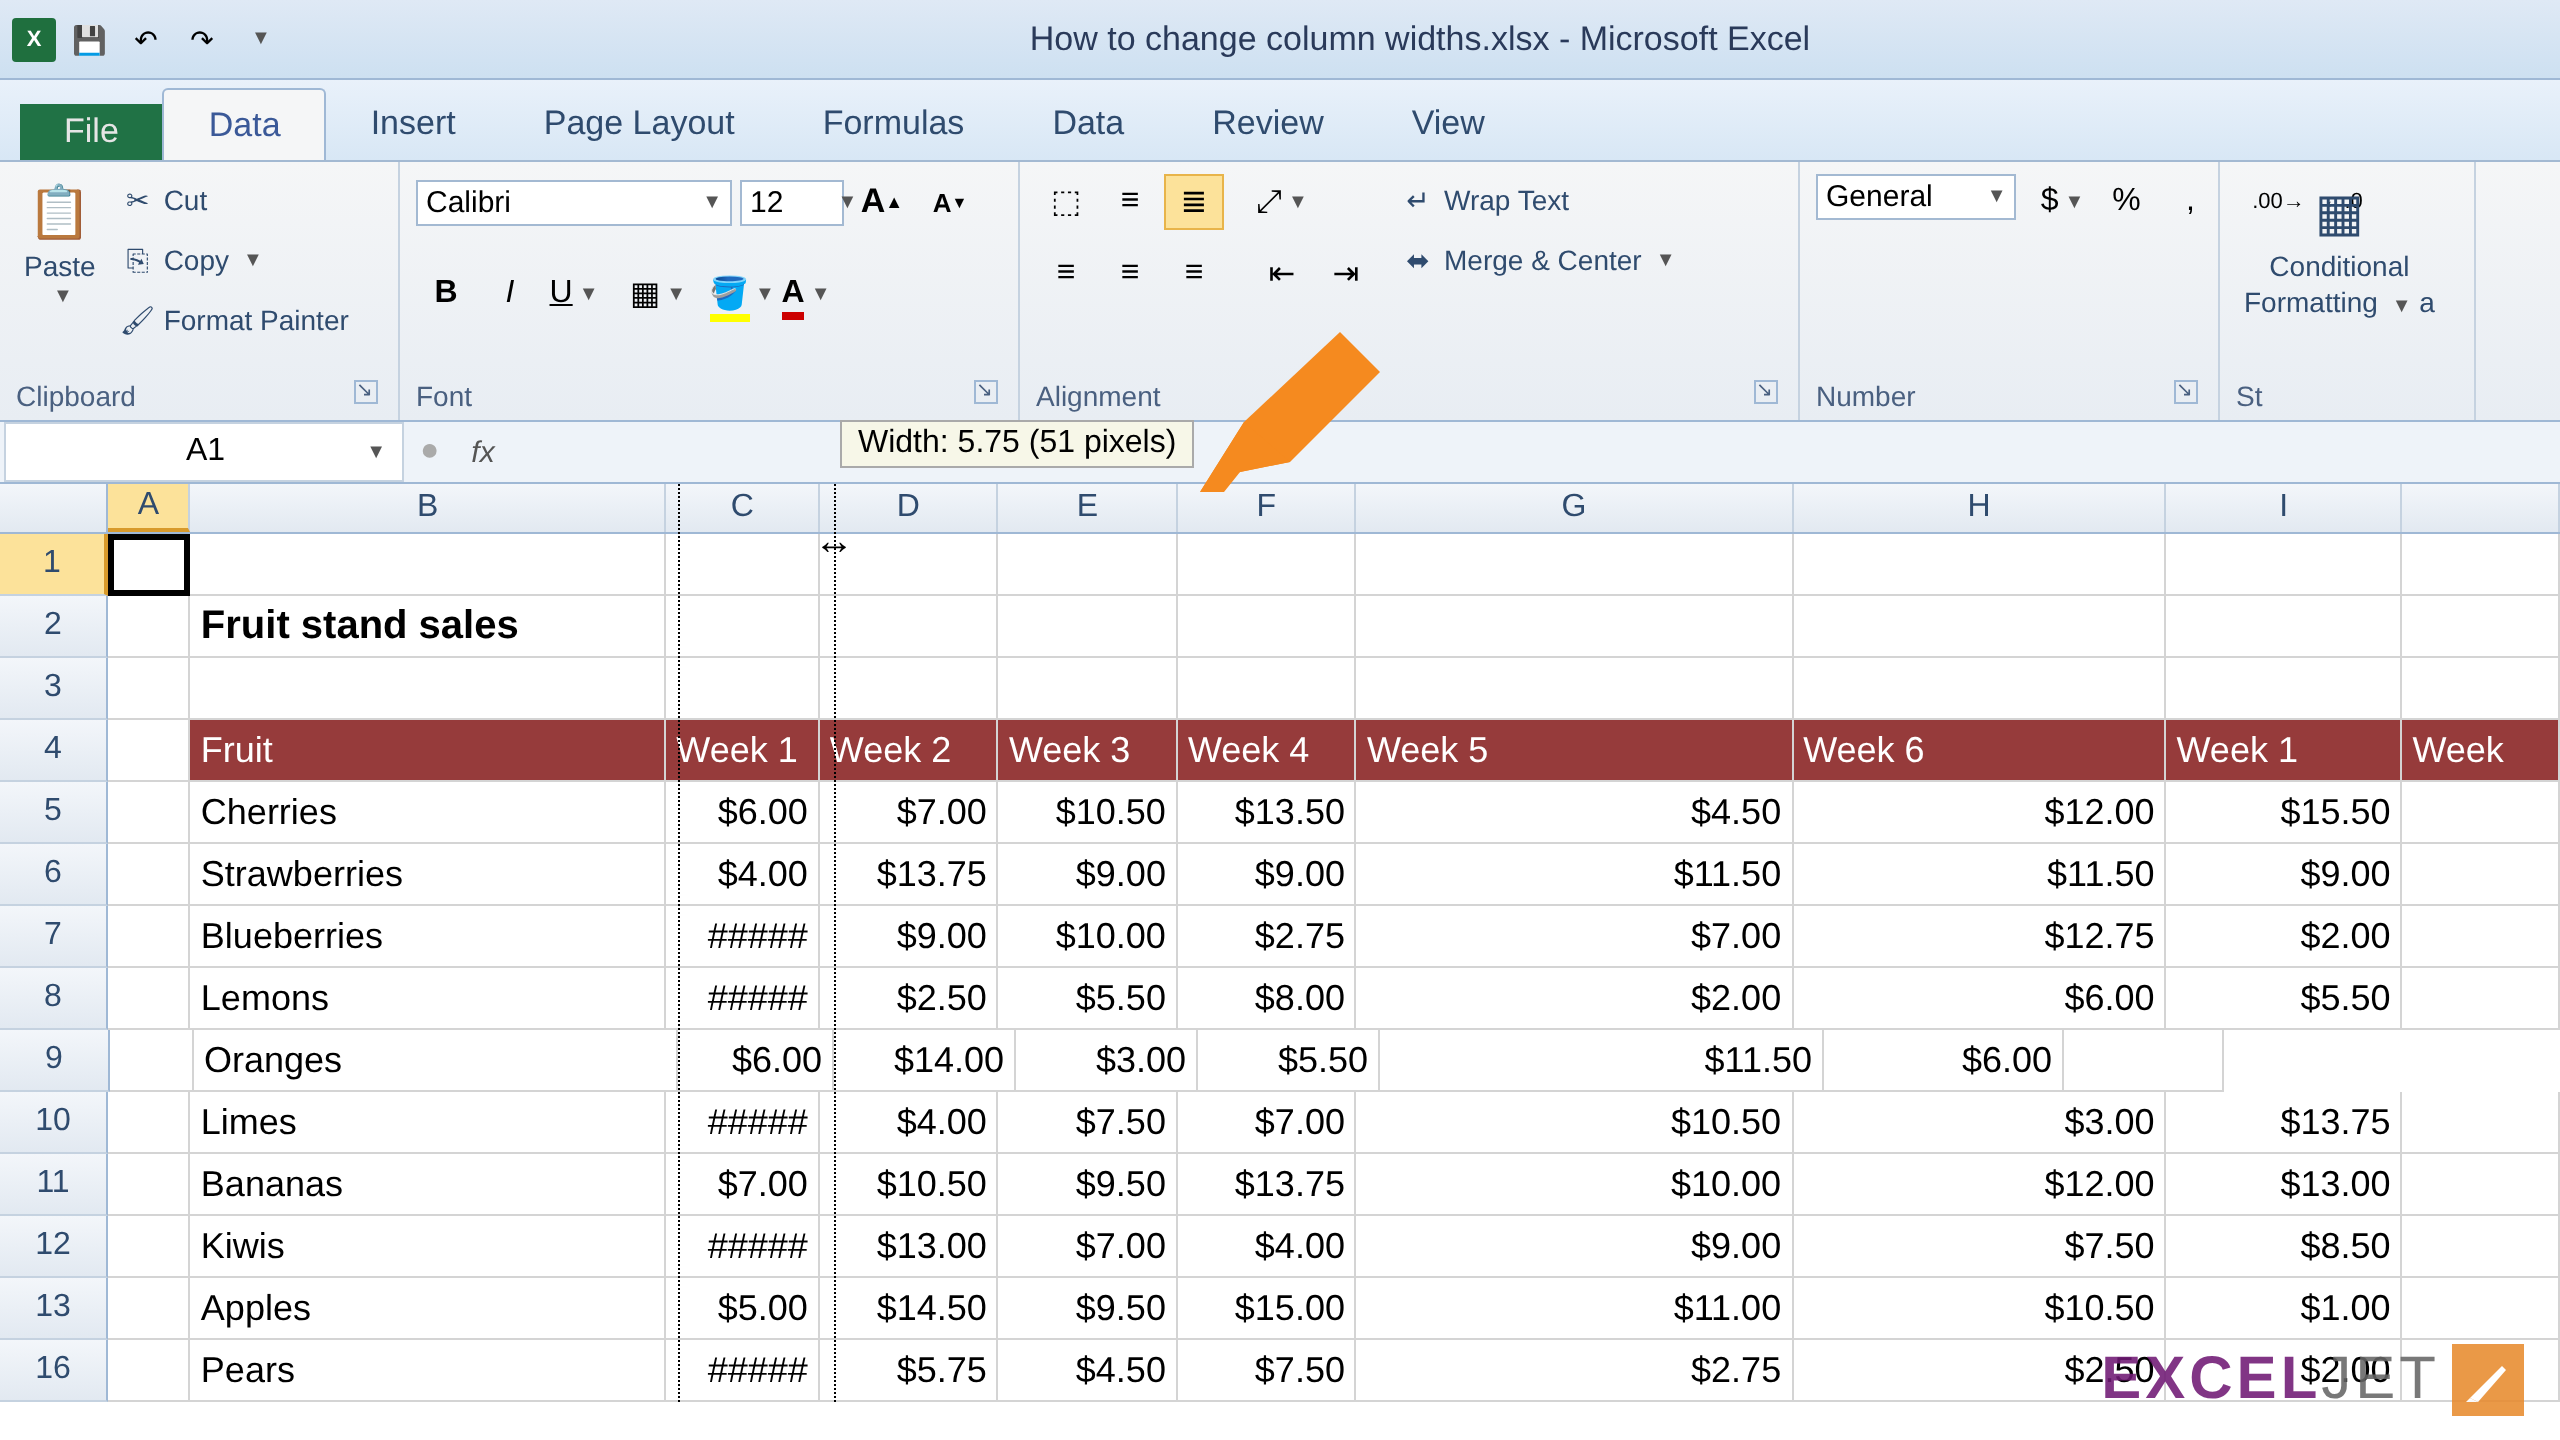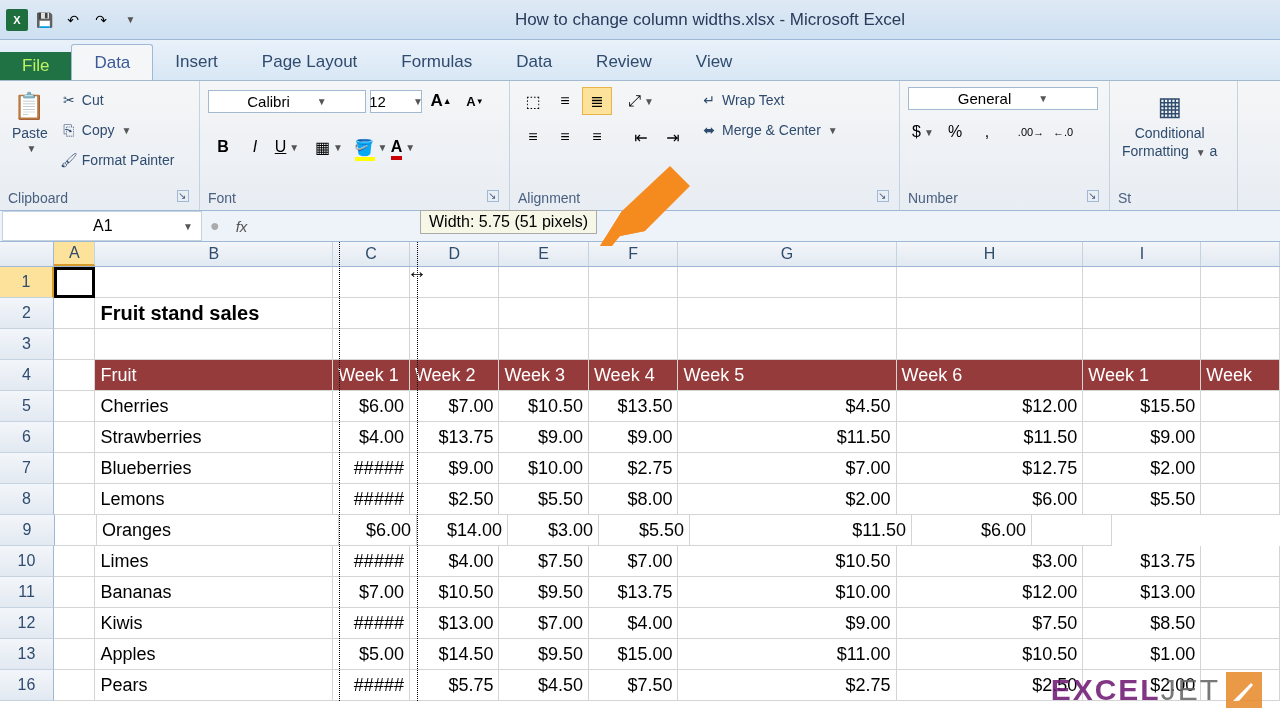--- a/index.html
+++ b/index.html
@@ -7,39 +7,39 @@
 
   
   .titlebar { height: 40px; background: linear-gradient(#dfe9f5,#cde0f1); display: flex; align-items: center; border-bottom: 1px solid #9fb8d5; }
   .qat { display: flex; align-items: center; gap: 6px; padding-left: 6px; }
   .qat-ico { width: 22px; height: 22px; display: flex; align-items: center; justify-content: center; font-size: 14px; }
   .excel-ico { background: #1f6f3e; color: #fff; font-weight: bold; font-size: 11px; width: 22px; height: 22px; display: flex; align-items: center; justify-content: center; border-radius: 2px; }
   .title-text { flex: 1; text-align: center; font-size: 17px; color: #2a3a5a; }
 
   
   .ribbon-tabs { height: 41px; background: linear-gradient(#e9f1fa,#d8e7f5); display: flex; align-items: flex-end; border-bottom: 1px solid #a3b9d2; padding-left: 0; }
-  .file-tab { background: #207245; color: #bef264; padding: 8px 22px; font-size: 17px; height: 28px; display: flex; align-items: center; }
+  .file-tab { background: #207245; color: #e5e5e5; padding: 8px 22px; font-size: 17px; height: 28px; display: flex; align-items: center; margin-left: 10px; }
   .tab { padding: 8px 22px; font-size: 17px; color: #2f4b6e; cursor: pointer; height: 36px; display: flex; align-items: center; }
   .tab.active { background: #f5f6f7; border: 1px solid #9fb8d5; border-bottom: none; border-radius: 3px 3px 0 0; color: #3b5998; }
 
   
   .ribbon { height: 130px; background: linear-gradient(#f5f6f7,#e8edf3); border-bottom: 1px solid #9fb8d5; display: flex; }
   .group { border-right: 1px solid #c5d2e0; padding: 6px 8px 2px 8px; display: flex; flex-direction: column; position: relative; }
   .group-body { flex: 1; display: flex; align-items: flex-start; gap: 6px; }
   .group-label { text-align: left; font-size: 14px; color: #4a6080; padding: 2px 0; position: relative; }
   .group-label .dlg { position: absolute; right: 2px; top: 2px; font-size: 10px; color: #4a6080; border: 1px solid #9fb8d5; width: 12px; height: 12px; line-height: 10px; }
 
   .big-btn { display: flex; flex-direction: column; align-items: center; gap: 2px; padding: 2px 4px; font-size: 14px; color: #2f4b6e; }
   .big-ico { width: 34px; height: 34px; display: flex; align-items: center; justify-content: center; font-size: 26px; }
   .stack { display: flex; flex-direction: column; gap: 4px; font-size: 14px; color: #2f4b6e; }
   .stack-row { display: flex; align-items: center; gap: 4px; height: 26px; padding: 0 2px; }
   .sico { width: 18px; height: 18px; display: inline-flex; align-items: center; justify-content: center; }
 
   .font-row1 { display: flex; gap: 4px; align-items: center; }
-  .combo { border: 1px solid #a3b9d2; background: #fff; display: flex; align-items: center; justify-content: center; padding: 2px 4px; font-size: 15px; gap: 24px; }
+  .combo { border: 1px solid #a3b9d2; background: #fff; display: flex; align-items: center; justify-content: space-between; padding: 2px 4px; font-size: 15px; gap: 24px; }
   .dd { font-size: 10px; color: #555; padding-left: 3px; }
   .font-row2 { display: flex; gap: 2px; align-items: center; margin-top: 10px; }
   .rb { width: 30px; height: 28px; display: flex; align-items: center; justify-content: center; border: 1px solid transparent; }
   .rb.active { background: #fce29a; border: 1px solid #e8b44a; }
 
   
   .fbar { height: 31px; display: flex; align-items: center; border-bottom: 1px solid #9fb8d5; background: #eef3f9; position: relative; }
   .namebox { width: 200px; border-right: 1px solid #c5d2e0; display: flex; align-items: center; justify-content: space-between; padding: 0 8px 0 90px; font-size: 16px; height: 100%; background: #fff; margin: 2px; border: 1px solid #c5d2e0; }
   .fx-area { display: flex; align-items: center; gap: 10px; padding-left: 6px; }
   .fx-ico { font-style: italic; font-size: 15px; color: #555; padding: 0 6px; }
@@ -212,21 +212,21 @@
             <span class="sico">⬌</span>
             <span>Merge &amp; Center</span>
             <span class="dd">▼</span>
           </div>
       </div>
     </div>
     <div class="group-label"><span>Alignment</span><span class="dlg">↘</span></div>
   </div>
 
   <div class="group" style="width:210px">
-    <div class="group-body" style="flex-direction:column;gap:8px;width:100%">
+    <div class="group-body" style="flex-direction:row;gap:8px;width:100%">
       <div class="combo" style="width:190px">
           <span>General</span>
           <span class="dd">▼</span>
         </div>
       <div style="display:flex;gap:2px">
         <div class="rb">$<span class="dd">▼</span></div>
         <div class="rb">%</div>
         <div class="rb">,</div>
         <div style="width:10px"></div>
         <div class="rb" style="font-size:11px">.00→</div>

